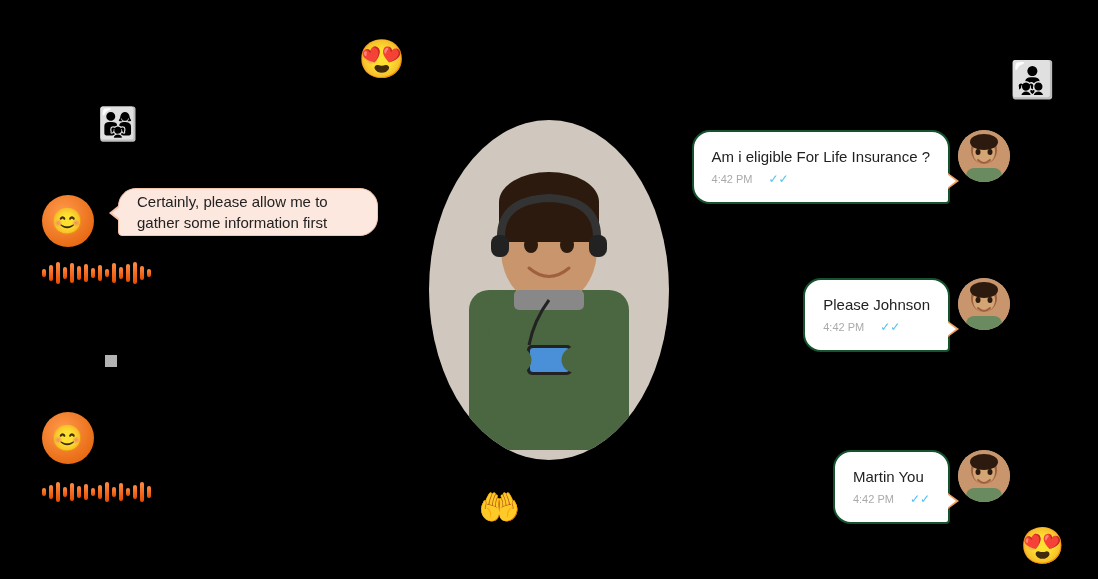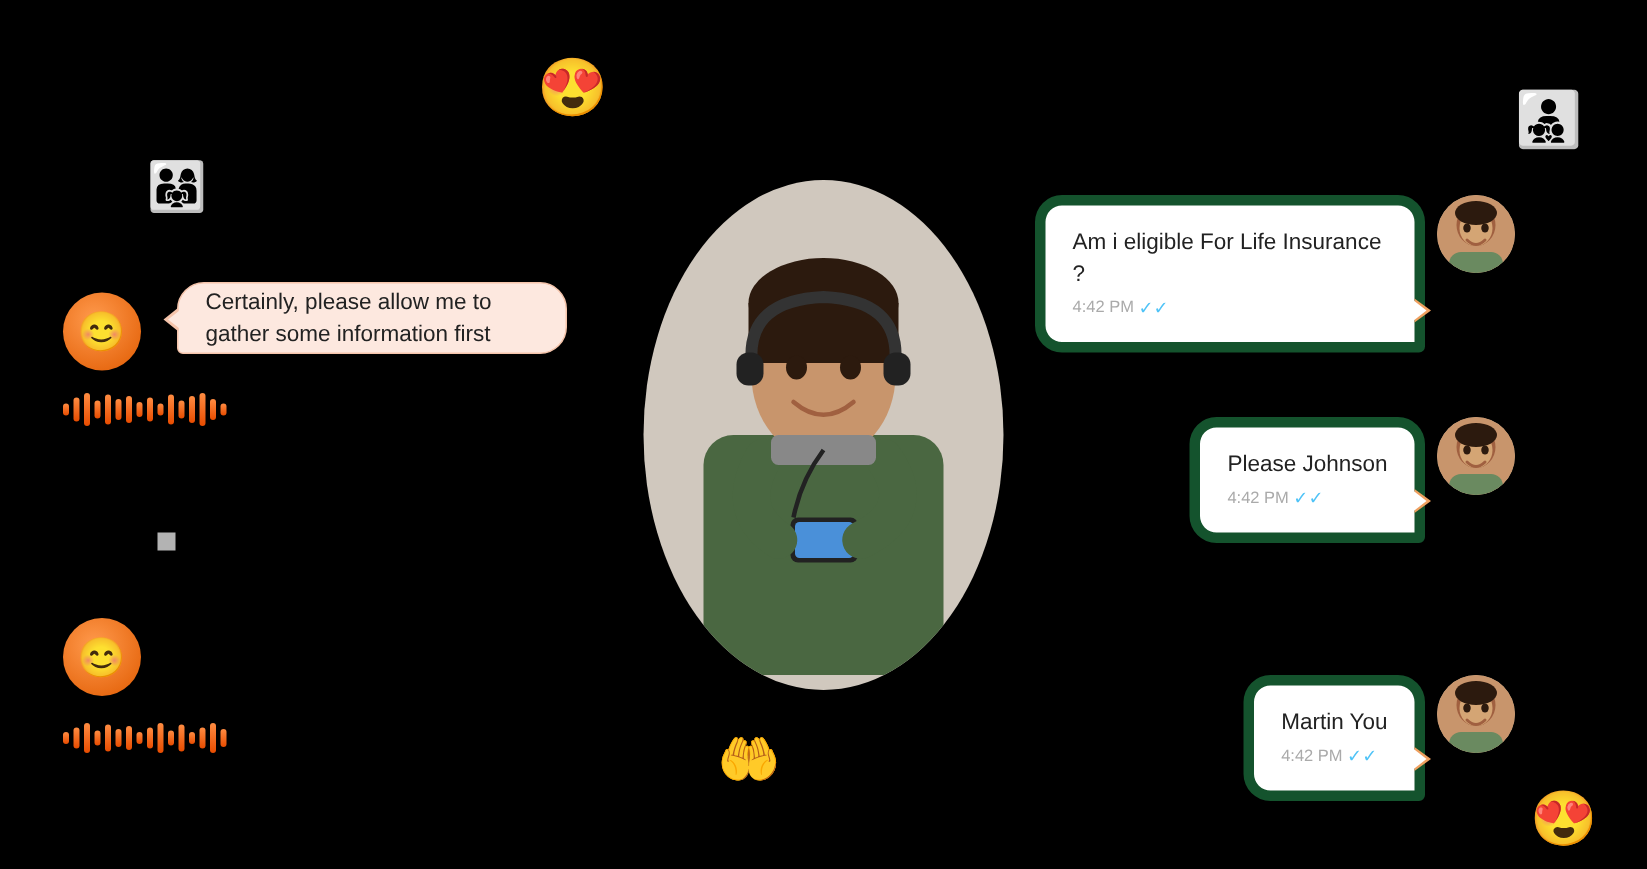--- a/index.html
+++ b/index.html
@@ -55,30 +55,30 @@
     
     .user-bubble {
       position: absolute;
       background: #fff;
       border-radius: 18px 18px 4px 18px;
       padding: 14px 18px;
       font-size: 15px;
       color: #222;
       line-height: 1.4;
       max-width: 260px;
-      border: 7px solid #14532d;
+      border: 2px solid #14532d;
     }
 
     .bubble-time {
       font-size: 11px;
       color: #aaa;
       margin-top: 4px;
       display: flex;
       align-items: center;
-      gap: 3px;
+      gap: 16px;
     }
 
     .check-icon {
       color: #4fc3f7;
       font-size: 12px;
     }
 
     
     .bot-avatar {
       position: absolute;

